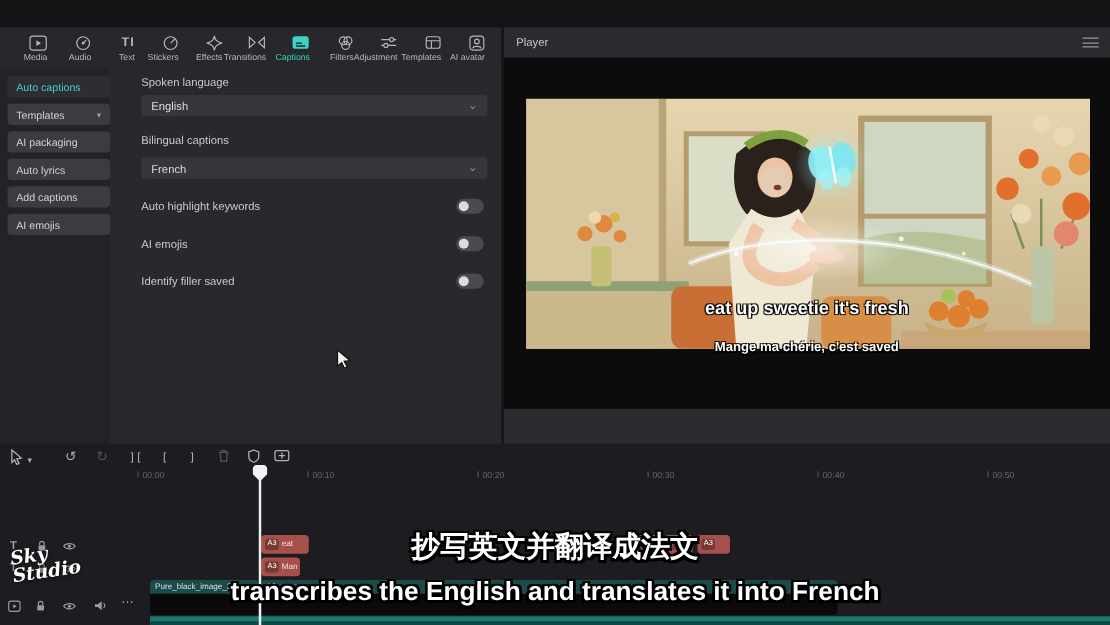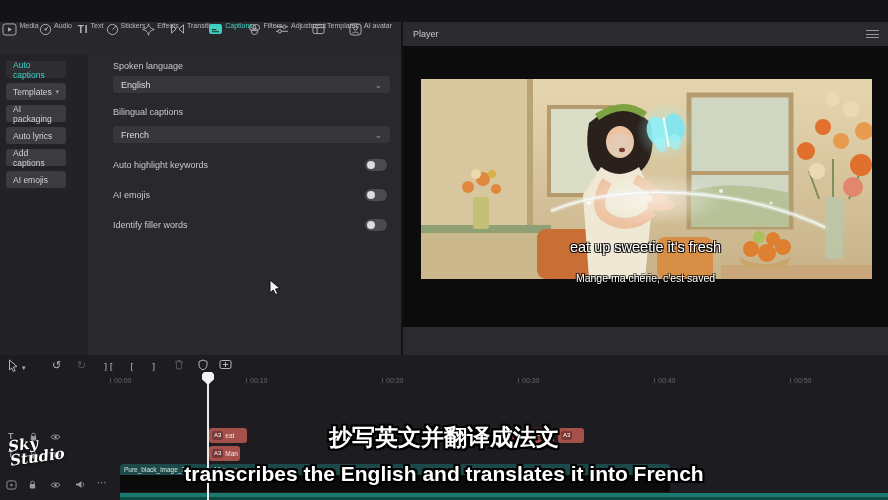--- a/index.html
+++ b/index.html
@@ -8,26 +8,26 @@
      font-family:"Liberation Sans","DejaVu Sans",sans-serif;color:#ccc}
 
 
 .titlebar{position:absolute;left:0;top:0;width:888px;height:22px;background:#141416}
 .autosaved{position:absolute;left:68px;top:5px;font-size:9px;color:#85858a}
 .wintitle{position:absolute;left:653px;top:5px;font-size:9px;color:#a8a8ad}
 
 
 .left-panel{position:absolute;left:0;top:22px;width:401px;height:333px;background:#28282c}
 .top-toolbar{position:absolute;left:0;top:0;width:401px;height:33px;display:flex;padding-left:3px}
-.tb{display:flex;flex-direction:row;align-items:flex-start;justify-content:center;gap:2px;
+.tb{display:flex;flex-direction:column;align-items:flex-end;justify-content:center;gap:2px;
     width:35px;height:33px;color:#b7b7ba;font-size:7px;white-space:nowrap}
 .tb .ic{height:14px;display:flex;align-items:center;justify-content:center}
 .tb.active{color:#3fd2c3}
 .sidebar{position:absolute;left:0;top:33px;width:88px;height:300px;background:#232327;padding-top:6px}
-.sb{display:flex;align-items:center;height:17px;margin:0 22px 5px 6px;padding:0 7px;border-radius:3px;
+.sb{display:flex;align-items:center;height:17px;margin:0 0 5px 6px;padding:0 7px;border-radius:3px;
     background:#3b3b40;font-size:8.5px;color:#d2d2d5}
 .sb.active{background:#2d2d32;color:#3fd2c3}
 .sb .chev{margin-left:auto;font-size:7px;color:#9a9a9f;font-family:"DejaVu Sans",sans-serif}
 .form{position:absolute;left:88px;top:33px;width:313px;height:300px;background:#29292d}
 .lbl{position:absolute;left:25px;font-size:9px;color:#c9c9cc}
 .sel{position:absolute;left:25px;width:277px;height:17px;background:#36363b;border-radius:3px;
      display:flex;align-items:center;padding:0 8px;font-size:9px;color:#dcdcdf}
 .sel .chev{margin-left:auto;color:#9a9a9f;font-size:9px;font-family:"DejaVu Sans",sans-serif}
 .tgl{position:absolute;right:14px;width:22px;height:12px;border-radius:6px;background:#4a4a50}
 .tgl::after{content:"";position:absolute;left:2px;top:2px;width:8px;height:8px;border-radius:50%;background:#dcdcdf}
@@ -38,21 +38,21 @@
      font-size:9px;display:flex;align-items:center;justify-content:center}
 
 
 .player{position:absolute;left:403px;top:22px;width:485px;height:333px;background:#2b2b2f}
 .player-header{position:absolute;left:0;top:0;width:100%;height:37px}
 .player-title{position:absolute;left:10px;top:7px;font-size:9px;color:#c9c9cc}
 .menu-ic{position:absolute;right:9px;top:8px;width:13px;height:9px}
 .menu-ic i{display:block;height:1px;background:#97979b;margin-bottom:2.5px}
 .video-area{position:absolute;left:0;top:24px;width:485px;height:281px;background:#0c0c0d;overflow:hidden}
 .video-frame{position:absolute;left:18px;top:33px;width:451px;height:200px;overflow:hidden;background:#c9b68e}
-.vcap{position:absolute;left:0;width:100%;text-align:center;color:#fff;font-weight:normal;z-index:5;
+.vcap{position:absolute;left:0;width:100%;text-align:center;color:#fff;font-weight:bold;z-index:5;
       text-shadow:-1px -1px 0 rgba(0,0,0,.85),1px -1px 0 rgba(0,0,0,.85),-1px 1px 0 rgba(0,0,0,.85),1px 1px 0 rgba(0,0,0,.85)}
 .vcap1{top:193px;font-size:14.5px}
 .vcap2{top:226px;font-size:10.5px}
 .pcontrols{position:absolute;left:0;top:305px;width:485px;height:28px;background:#2b2b2f}
 .time1{position:absolute;left:6px;top:9px;font-size:8.5px;color:#3fd2c3}
 .time2{position:absolute;left:68px;top:9px;font-size:8.5px;color:#96969a}
 .playbtn{position:absolute;left:239px;top:7px;font-size:10px;color:#e3e3e5;font-family:"DejaVu Sans",sans-serif}
 .viewbox{position:absolute;top:9px;height:11px;border:1px solid #8b8b90;border-radius:2px;color:#a5a5aa;
          font-size:5.5px;display:flex;align-items:center;justify-content:center;padding:0 2px}
 .ctl-ic{position:absolute;top:8px;color:#a5a5aa}
@@ -229,21 +229,21 @@
         <span>French</span>
         <span class="chev">⌄</span>
       </div>
 
       <span class="lbl" style="top:105px">Auto highlight keywords</span>
       <div class="tgl" style="top:104px"></div>
 
       <span class="lbl" style="top:135px">AI emojis</span>
       <div class="tgl" style="top:134px"></div>
 
-      <span class="lbl" style="top:165px">Identify filler words</span>
+      <span class="lbl" style="top:165px">Identify filler saved</span>
       <div class="tgl" style="top:164px"></div>
 
     </div>
   </div>
 
   <div class="player">
     <div class="player-header">
       <span class="player-title">Player</span>
       <span class="menu-ic">
           <i></i>

